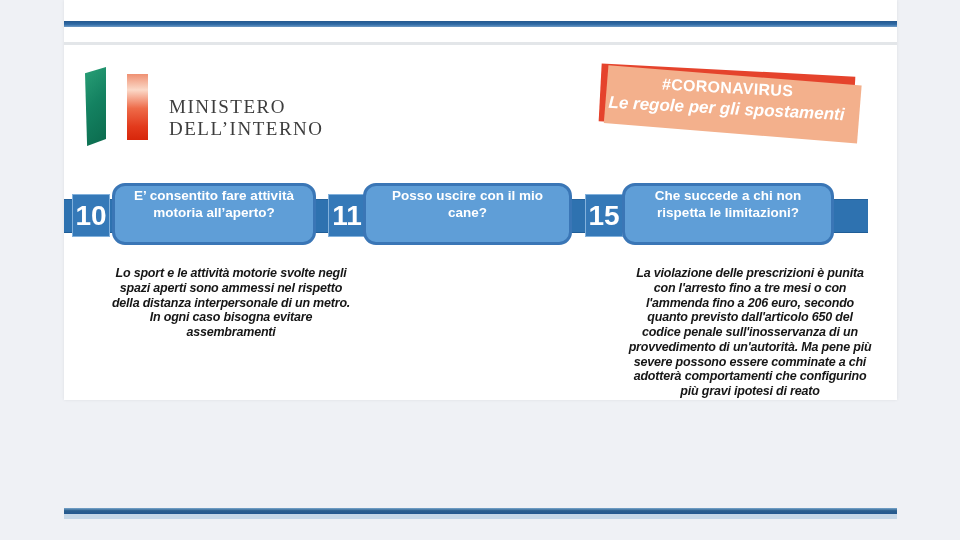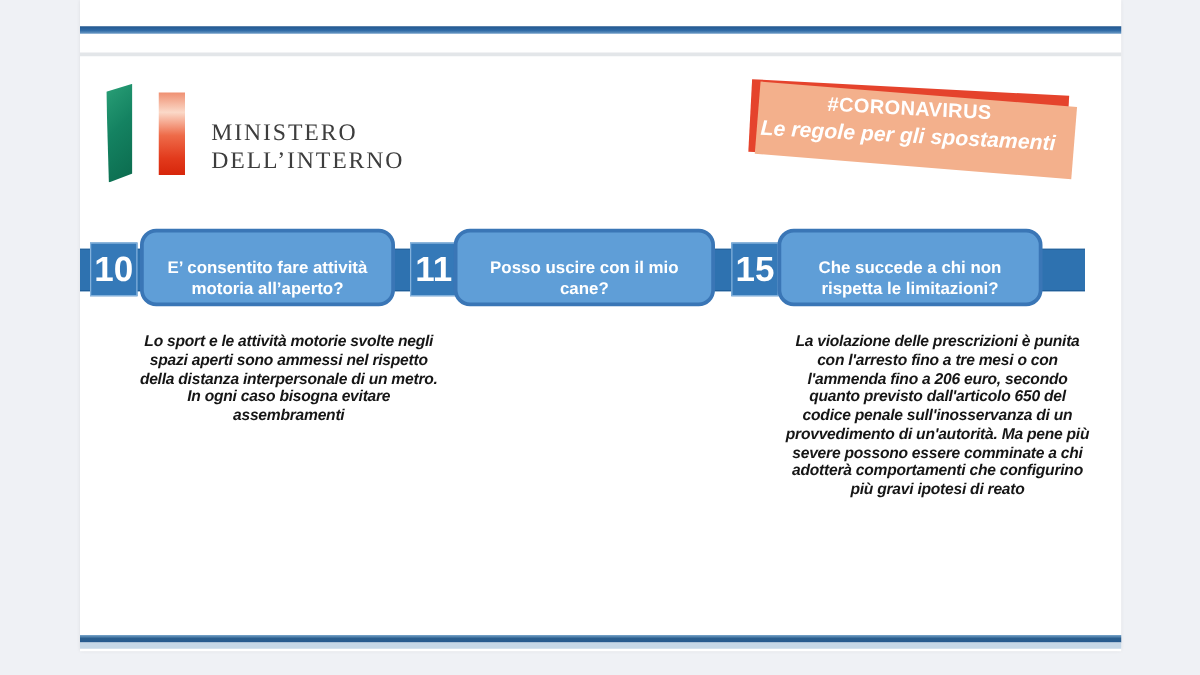--- a/index.html
+++ b/index.html
@@ -5,21 +5,21 @@
   html,body{margin:0;padding:0;}
   .page{
     position:relative;
     width:960px;height:540px;
     background:#eff1f5;
     font-family:"Liberation Sans", sans-serif;
     overflow:hidden;
   }
   .card{
     position:absolute;left:64px;top:0;
-    width:833px;height:521px;
+    width:833px;height:400px;
     background:#ffffff;
     box-shadow:0 0 3px rgba(0,0,0,0.08);
   }
   
   .top-line{
     position:absolute;left:0;top:21px;width:100%;height:6px;
     background:linear-gradient(180deg,#24588f 0%,#2f6aa5 55%,#6f9cc7 100%);
   }
   .top-gray-line{
     position:absolute;left:0;top:42px;width:100%;height:3px;
@@ -67,21 +67,21 @@
     color:#ffffff;font-weight:bold;font-size:28px;
     display:flex;align-items:center;justify-content:center;
   }
   .chip-10{left:8px;}
   .chip-11{left:264px;}
   .chip-12{left:521px;}
   .q-box{
     position:absolute;top:183px;height:62px;
     background:#5f9ed7;border:3px solid #3a76b6;border-radius:13px;
     box-sizing:border-box;
-    display:flex;align-items:flex-end;justify-content:center;
+    display:flex;align-items:flex-start;justify-content:center;
     color:#ffffff;font-weight:bold;font-size:13.5px;line-height:1.25;
     text-align:center;padding:2px 10px;
   }
   .q-10{left:48px;width:204px;}
   .q-11{left:299px;width:209px;}
   .q-12{left:558px;width:212px;}
   
   .answer{
     position:absolute;top:266px;
     color:#161616;font-weight:bold;font-style:italic;

